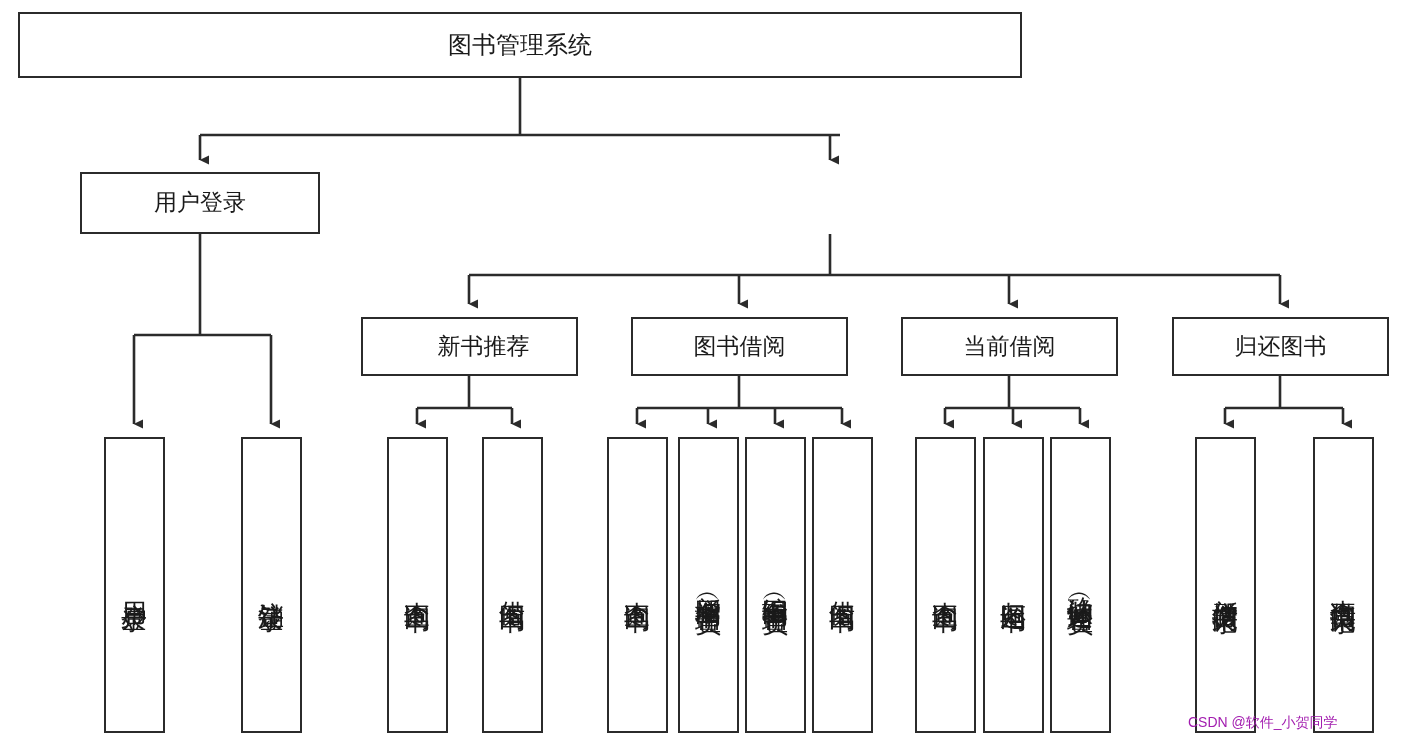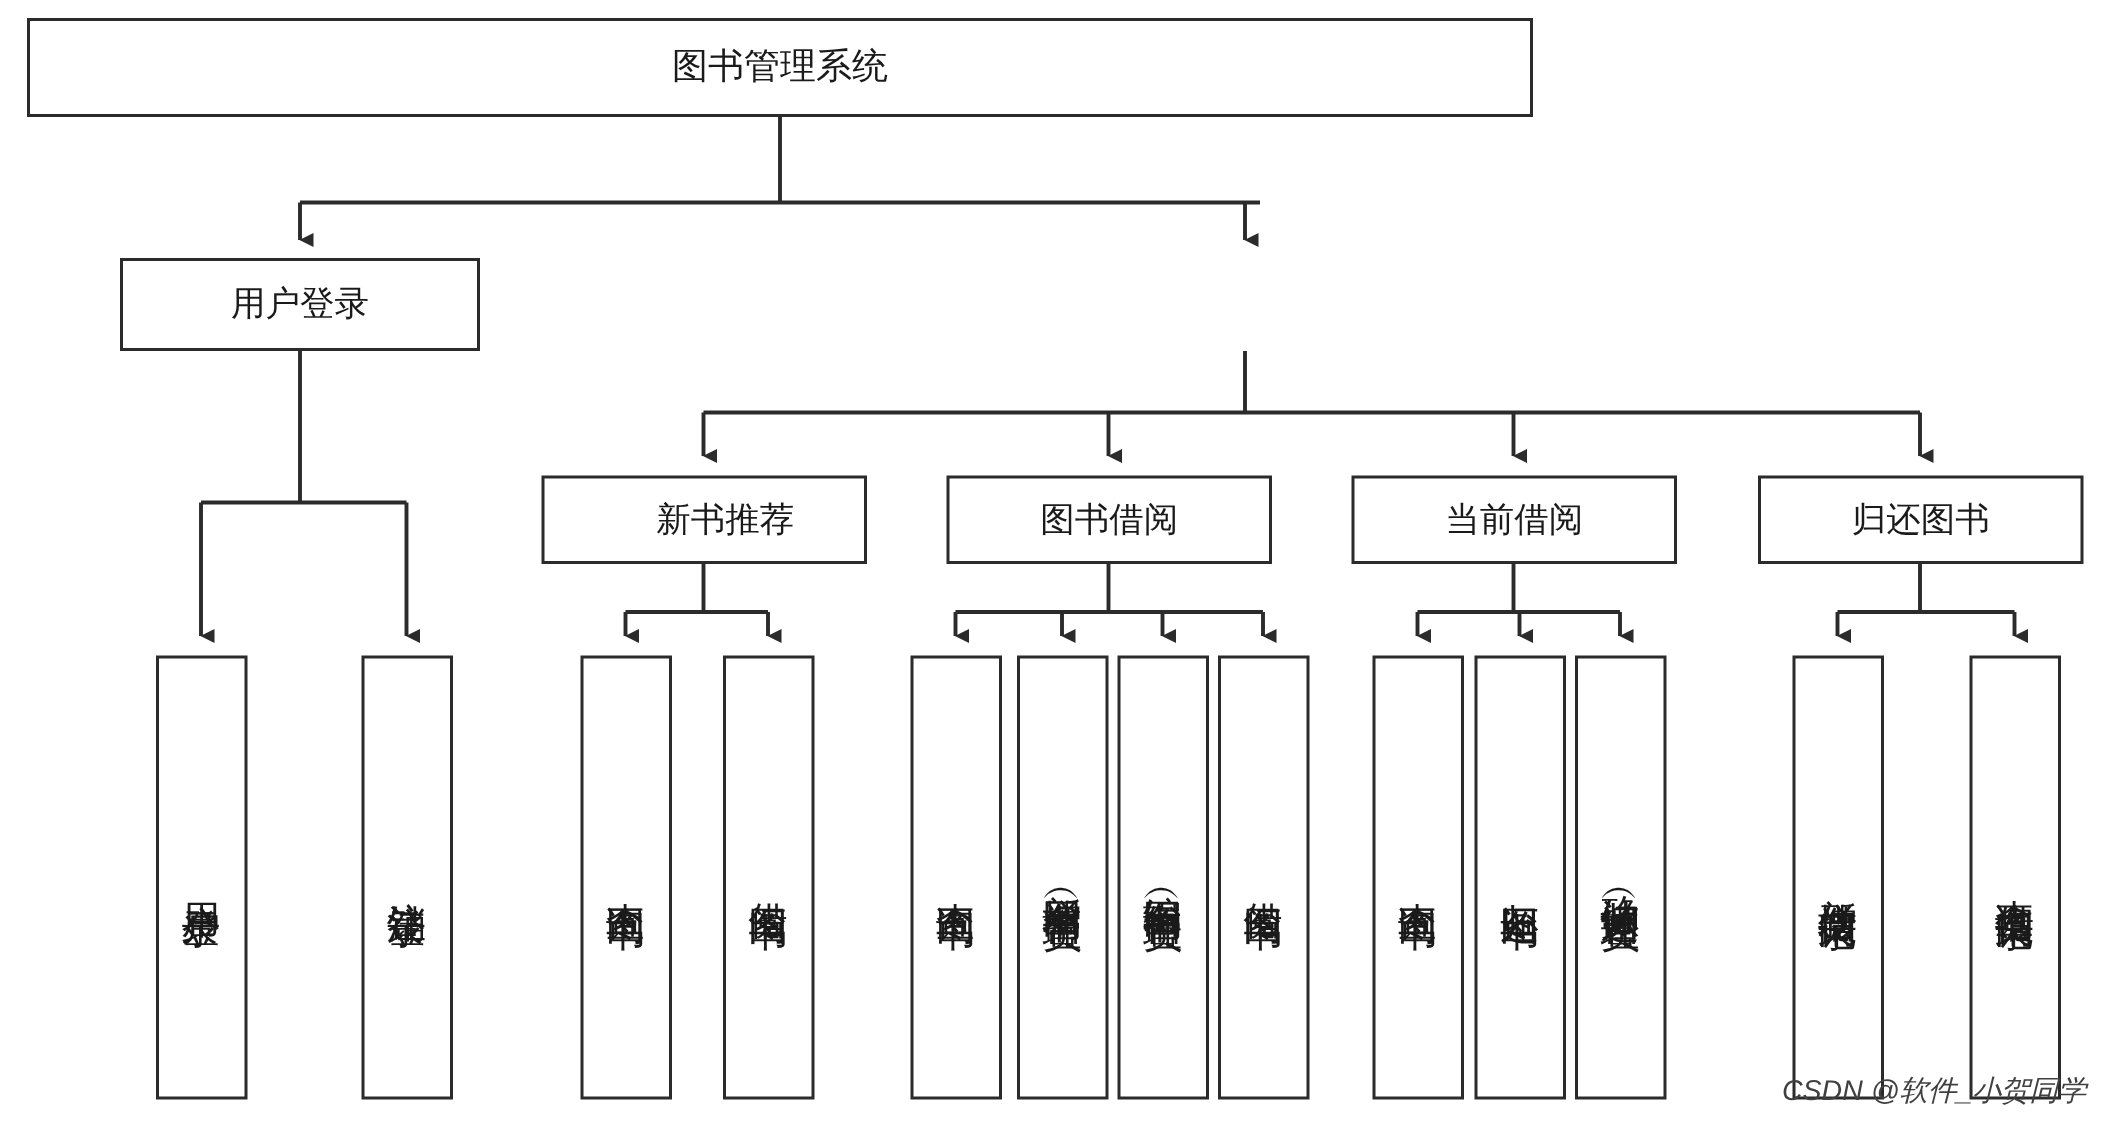--- a/index.html
+++ b/index.html
@@ -55,25 +55,24 @@
     writing-mode: vertical-rl;
     text-orientation: upright;
     font-size: 26px;
     letter-spacing: 2px;
     line-height: 1;
   }
   .watermark {
     position: absolute;
     left: 1188px;
     top: 714px;
-    font-size: 19px;
-    color: #404040;
+    font-size: 14px;
+    color: #a21caf;
     white-space: nowrap;
     z-index: 5;
-    font-style: italic;
   }
 </style>
 </head>
 <body>
 
 <div id="canvas">
 
   <svg class="edges" viewBox="0 0 1405 747" xmlns="http://www.w3.org/2000/svg">
     <defs>
       <marker id="arrow" markerWidth="11" markerHeight="11" refX="5.2" refY="9.4" orient="auto" markerUnits="userSpaceOnUse">

